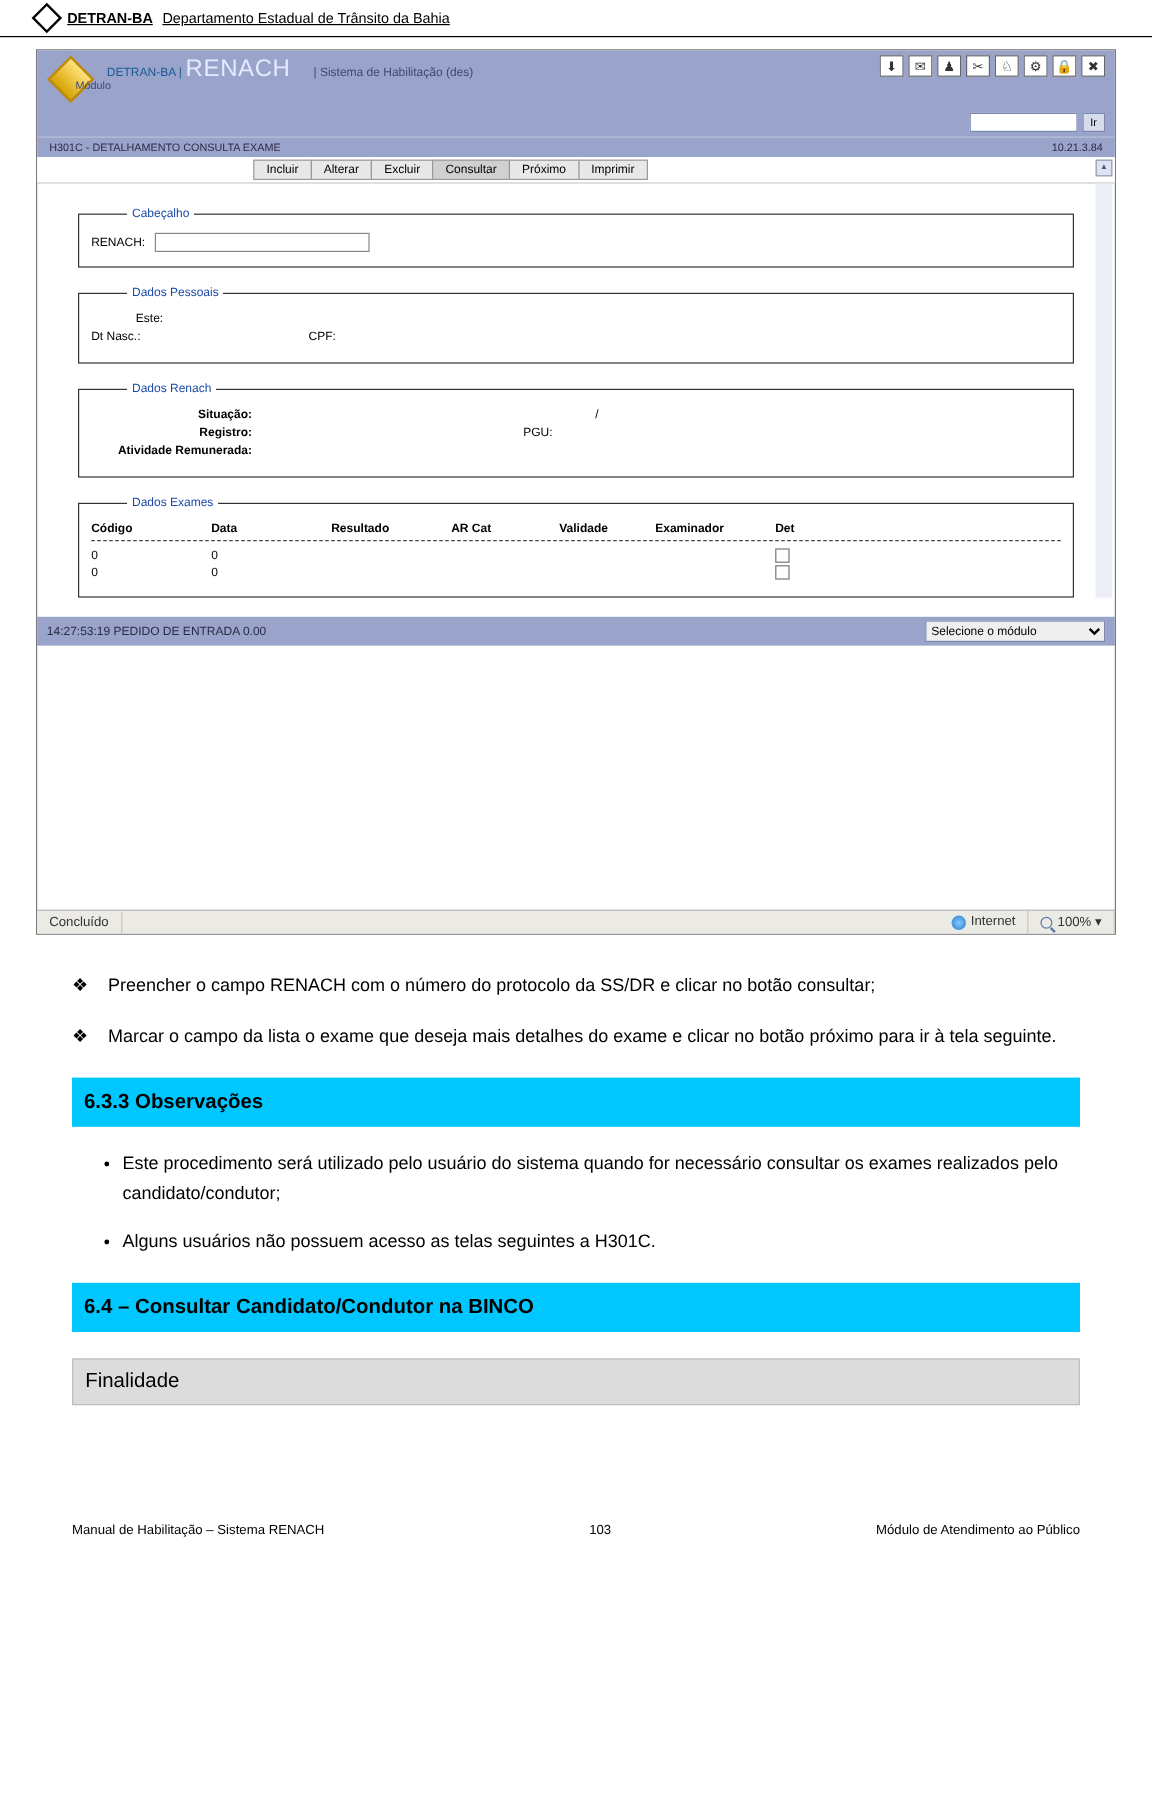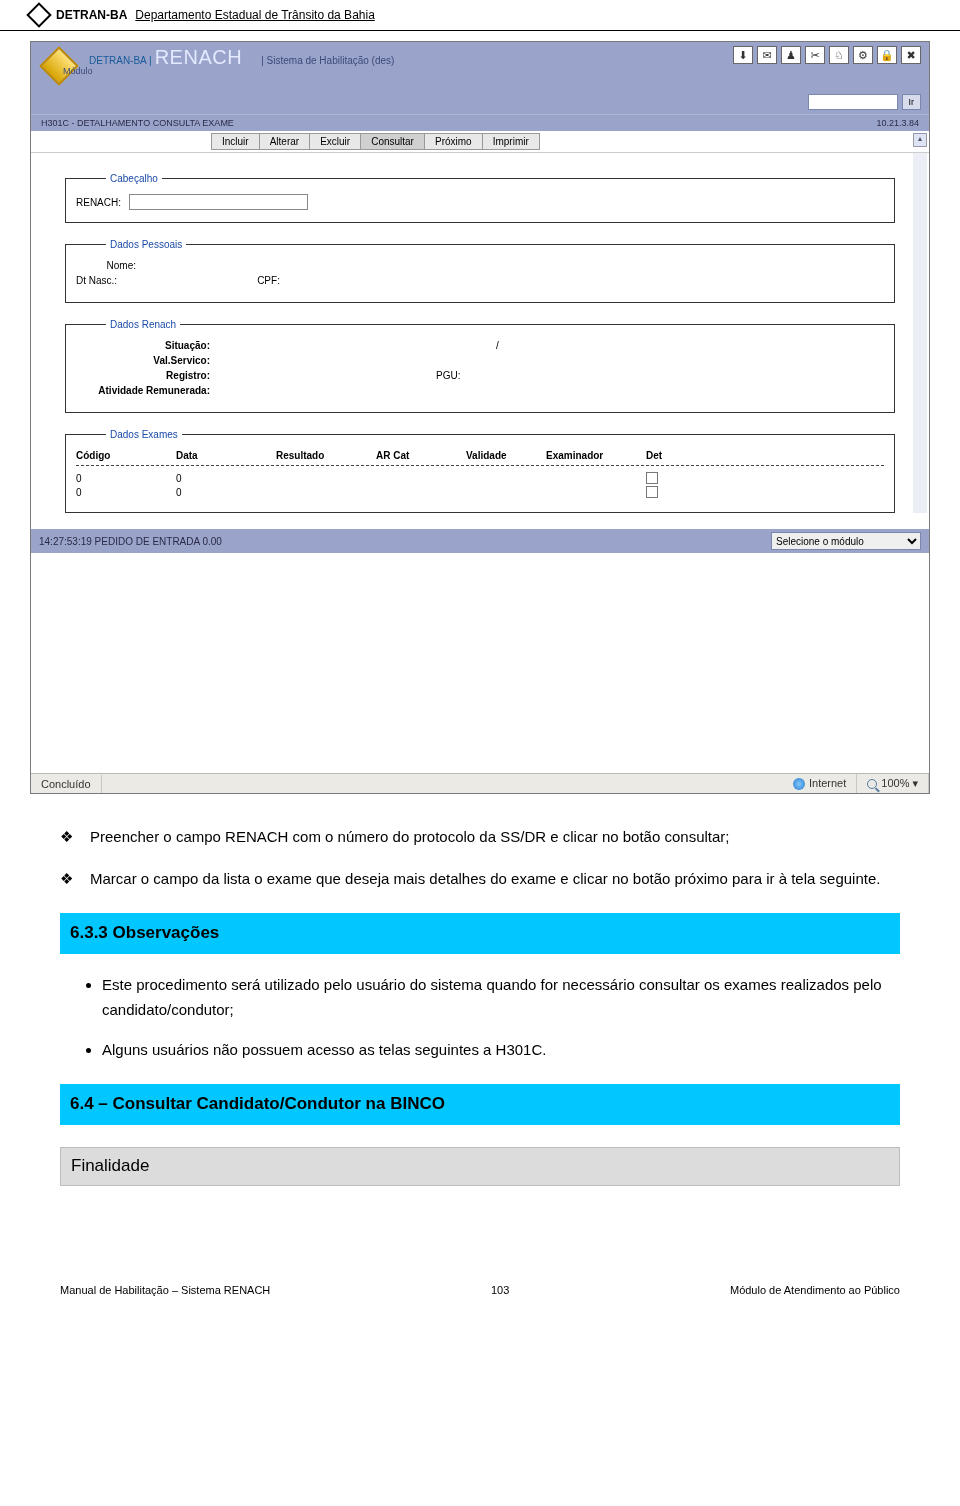--- a/index.html
+++ b/index.html
@@ -1,19 +1,19 @@
 <!DOCTYPE html>
 <html><head>
 <meta charset="utf-8">
 <style>
   *{box-sizing:border-box;margin:0;padding:0}
   body{font-family:Arial,Helvetica,sans-serif;background:#fff;width:960px;margin:0 auto;font-size:11px;color:#000}
   .page-head{display:flex;align-items:center;gap:8px;border-bottom:1px solid #000;padding:6px 30px}
   .diamond{width:18px;height:18px;border:2px solid #000;transform:rotate(45deg);background:#fff}
-  .page-head .b{font-weight:bold;font-size:12px;}
+  .page-head .b{font-weight:bold;font-size:12px;text-decoration:underline}
   .page-head .t{font-size:12px;text-decoration:underline}
   .browser{margin:10px 30px 0;border:1px solid #7a7a7a;background:#fff}
   .banner{background:#9aa3c9;display:flex;align-items:flex-start;padding:4px 8px;gap:10px;position:relative}
   .banner .dmd{width:28px;height:28px;border:2px solid #c08a00;transform:rotate(45deg);background:linear-gradient(#ffe27a,#d6a300);margin:6px}
   .banner .t1{color:#185a9a;font-size:10px}
   .banner .brand{font-family:Tahoma,Arial;font-size:20px;color:#e3e9ff;letter-spacing:.5px}
   .banner .sub{color:#3b4a7a;font-size:10px;margin-left:16px}
   .banner .mod{color:#3b4a7a;font-size:9px;position:absolute;left:32px;top:24px}
   .ticons{margin-left:auto;display:flex;gap:4px}
   .tic{width:20px;height:18px;border:1px solid #666;background:#fff;display:flex;align-items:center;justify-content:center;font-size:11px;color:#333}
@@ -112,36 +112,33 @@
       <legend>Cabeçalho</legend>
       <div class="row">
         <span class="lbl">RENACH:</span>
         <input type="text" style="">
       </div>
     </fieldset>
 
     <fieldset class="fs2">
       <legend>Dados Pessoais</legend>
       <div class="row">
-          <span class="lbl" style="width:60px;text-align:right">Nome:</span>
+          <span class="lbl" style="width:60px;text-align:right">Este:</span>
         </div>
       <div class="row">
         <span class="lbl">Dt Nasc.:</span>
         <span class="lbl" style="margin-left:120px">CPF:</span>
       </div>
     </fieldset>
 
     <fieldset class="fs3">
       <legend>Dados Renach</legend>
       <div class="row">
           <span class="k lbl">Situação:</span>
           <span class="slash">/</span>
-        </div>
-      <div class="row">
-          <span class="k lbl">Val.Servico:</span>
         </div>
       <div class="row">
           <span class="k lbl">Registro:</span>
           <span class="lbl" style="margin-left:220px">PGU:</span>
         </div>
       <div class="row">
           <span class="k lbl">Atividade Remunerada:</span>
         </div>
     </fieldset>
 

